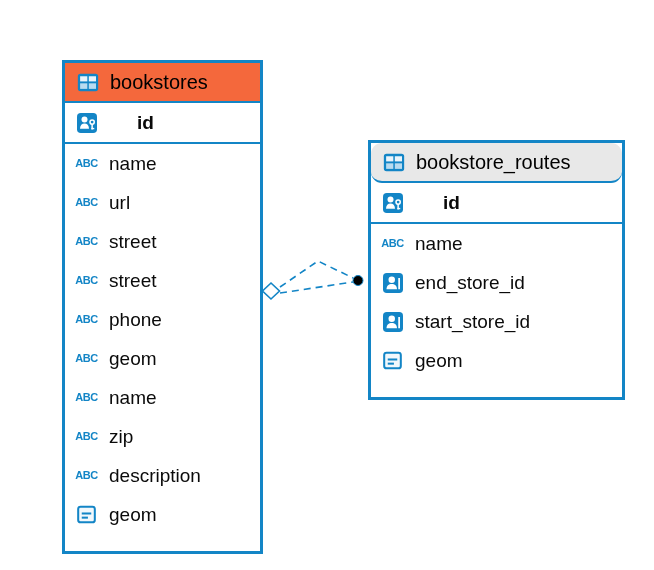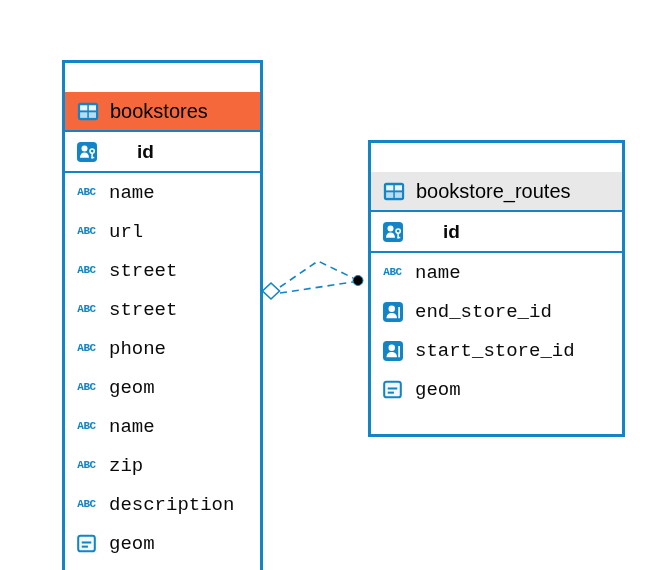--- a/index.html
+++ b/index.html
@@ -22,43 +22,42 @@
   .t0 { left: 62px;  top: 60px;  width: 201px; }
   .t1 { left: 368px; top: 140px; width: 257px; }
 
   .table-header {
     display: flex;
     align-items: center;
     gap: 9px;
     height: 40px;
     padding: 12px 9px;
     border-bottom: 2px solid var(--table-border, #1385c6);
-    margin-top: 29px;
   }
   .t0 .table-header { background: var(--bookstores-header, #f4683c); }
-  .t1 .table-header { background: var(--routes-header, #e8e8e8); }
+  .t1 .table-header { background: var(--routes-header, #e8e8e8); border-radius: 11px; }
 
   .table-title {
     font-size: 20px;
     color: #000;
     white-space: nowrap;
   }
 
   .col-row {
     display: flex;
     align-items: center;
     gap: 9px;
     height: 39px;
     padding: 0 8px;
   }
   .pk-row {
     height: 41px;
     border-bottom: 2px solid var(--table-border, #1385c6);
   }
-  .col-body { padding-bottom: 25px; font-family: Liberation Mono, monospace; }
+  .col-body { padding-bottom: 17px; }
 
   .icon {
     width: 27px;
     min-width: 27px;
     display: flex;
     align-items: center;
     justify-content: center;
   }
   .svg-ic { width: 20px; height: 20px; display: block; }
   .svg-ic-sm { width: 19px; height: 19px; display: block; }

